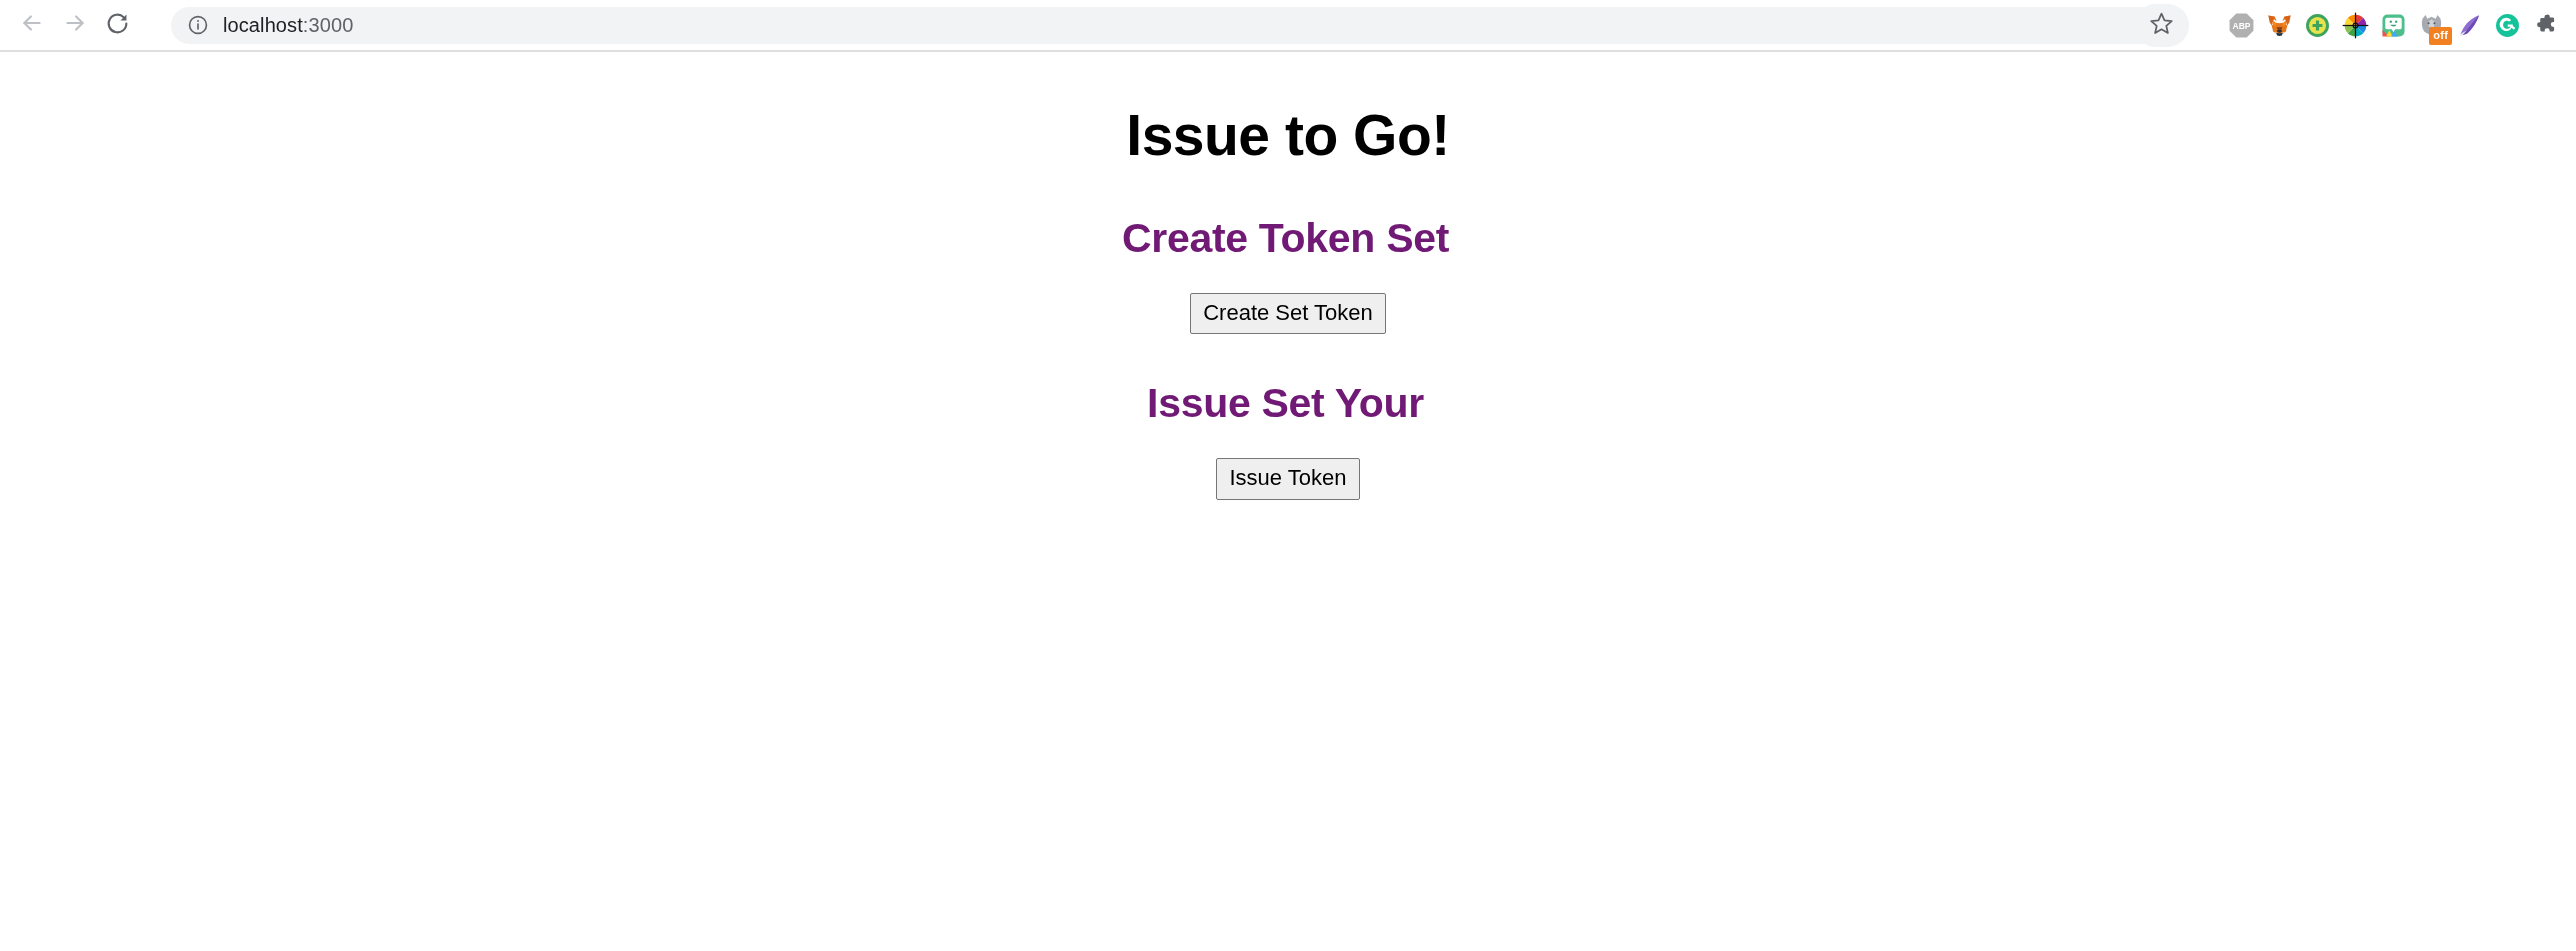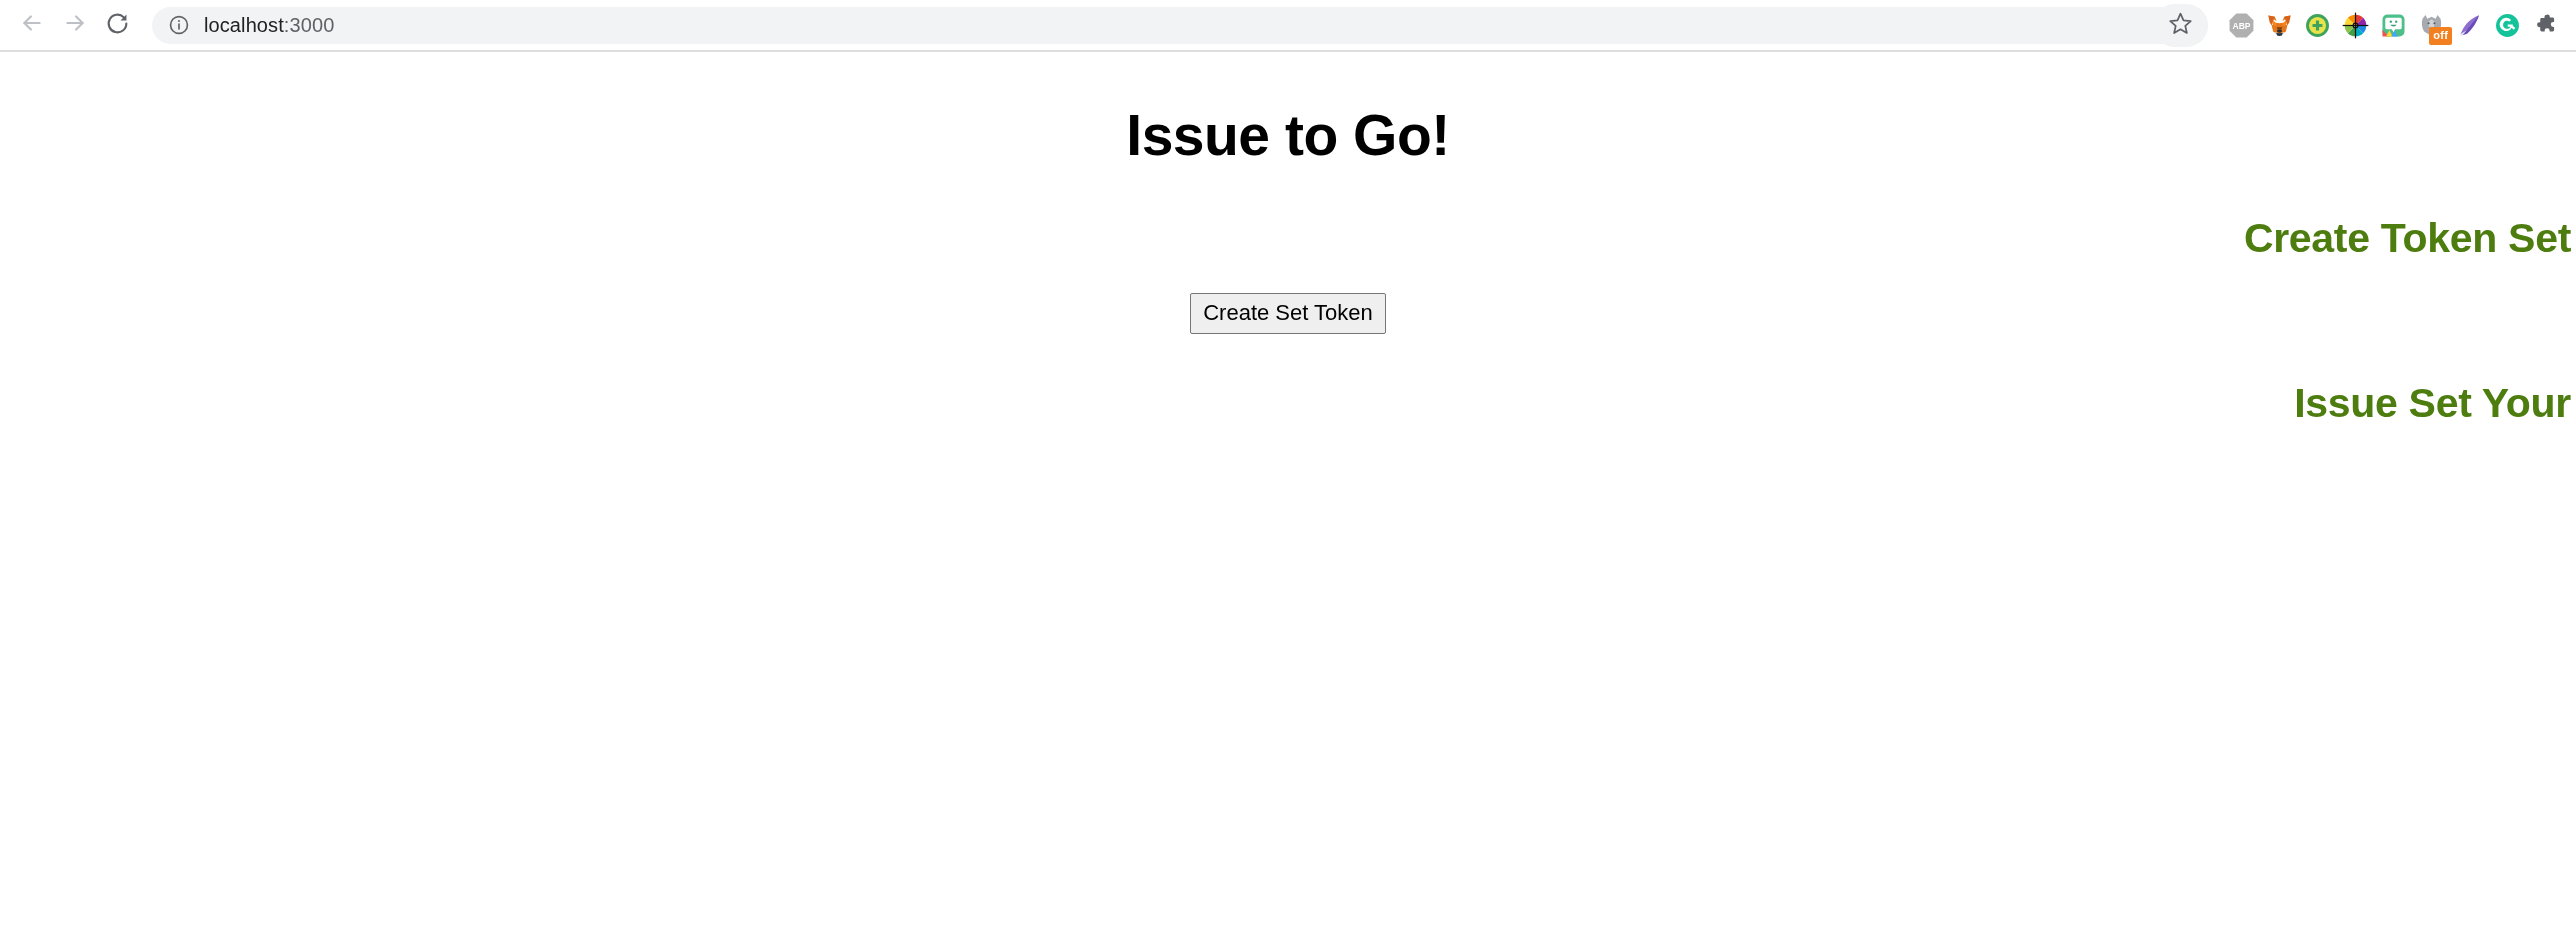--- a/index.html
+++ b/index.html
@@ -18,20 +18,21 @@
   
   .browser-toolbar {
     position: relative;
     height: 52px;
     width: 100%;
     background: #ffffff;
     display: flex;
     align-items: center;
     padding: 0 12px 0 10px;
     border-bottom: 2px solid #dedede;
+    gap: 19px;
   }
 
   .nav-group {
     display: flex;
     align-items: center;
     flex: 0 0 auto;
   }
 
   .nav-btn {
     width: 43px;
@@ -146,25 +147,24 @@
     font-size: 30px;
     font-weight: normal;
     color: #000000;
     margin: 55px 0 0 0;
     line-height: 1.2;
   }
 
   .h2-title {
     font-size: 41px;
     font-weight: bold;
-    color: #4d7c0f;
+    color: #701a75;
     margin: 45px 5px 0 0;
     line-height: 1.2;
     letter-spacing: -0.3px;
-    text-align: right;
   }
 
   .btn-row {
     margin-top: 30px;
     display: flex;
     justify-content: center;
   }
 
   .ui-button {
     font-family: "Liberation Sans", sans-serif;
@@ -366,15 +366,18 @@
 
 
   <h2 class="h2-title">Create Token Set</h2>
 
   <div class="btn-row">
     <button class="ui-button">Create Set Token</button>
   </div>
 
   <h2 class="h2-title">Issue Set Your</h2>
 
+  <div class="btn-row">
+    <button class="ui-button">Issue Token</button>
+  </div>
 
 </div>
 
 
 </body></html>

